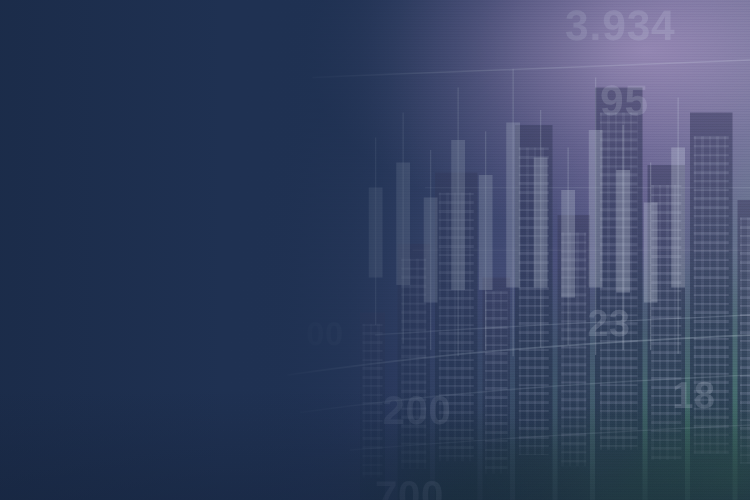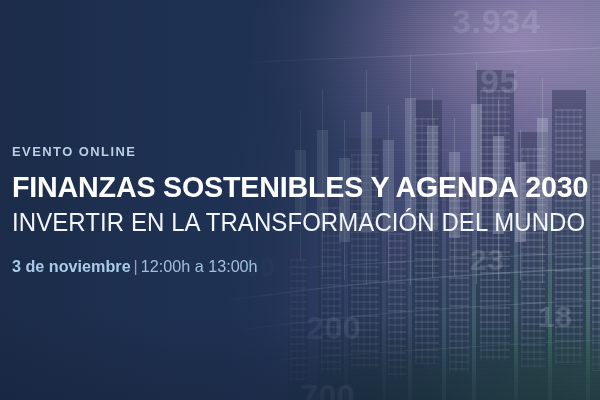--- a/index.html
+++ b/index.html
@@ -226,22 +226,14 @@
     <span class="ghostnum" style="left:538px; top:300px; font-size:30px;">18</span>
     <span class="ghostnum" style="left:306px; top:310px; font-size:32px;">200</span>
     <span class="ghostnum" style="left:300px; top:378px; font-size:32px;">700</span>
     <span class="ghostnum" style="left:245px; top:252px; font-size:26px; color:rgba(232,236,248,0.12);">00</span>
   </div>
 
   <div class="layer" id="grain"></div>
   <div class="layer" id="veil"></div>
   <div class="layer" id="vignette"></div>
 
-  <div id="copy">
-    <div id="eyebrow">EVENTO ONLINE</div>
-    <div id="headline">FINANZAS SOSTENIBLES Y AGENDA 2030</div>
-    <div id="subhead">INVERTIR EN LA TRANSFORMACIÓN DEL MUNDO</div>
-    <div id="dateline">
-      <span class="d">3 de noviembre</span><span class="sep">|</span><span class="t">12:00h a 13:00h</span>
-    </div>
-  </div>
 
 </div>
 
 </body></html>

